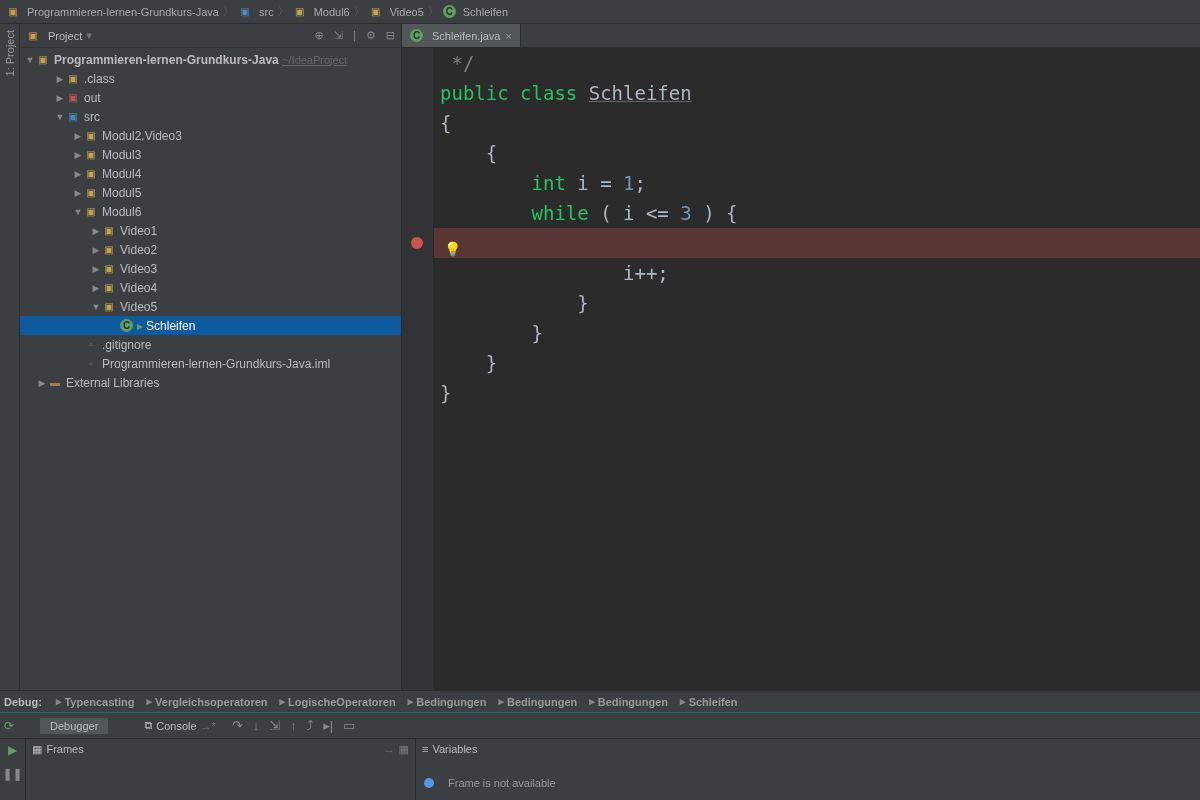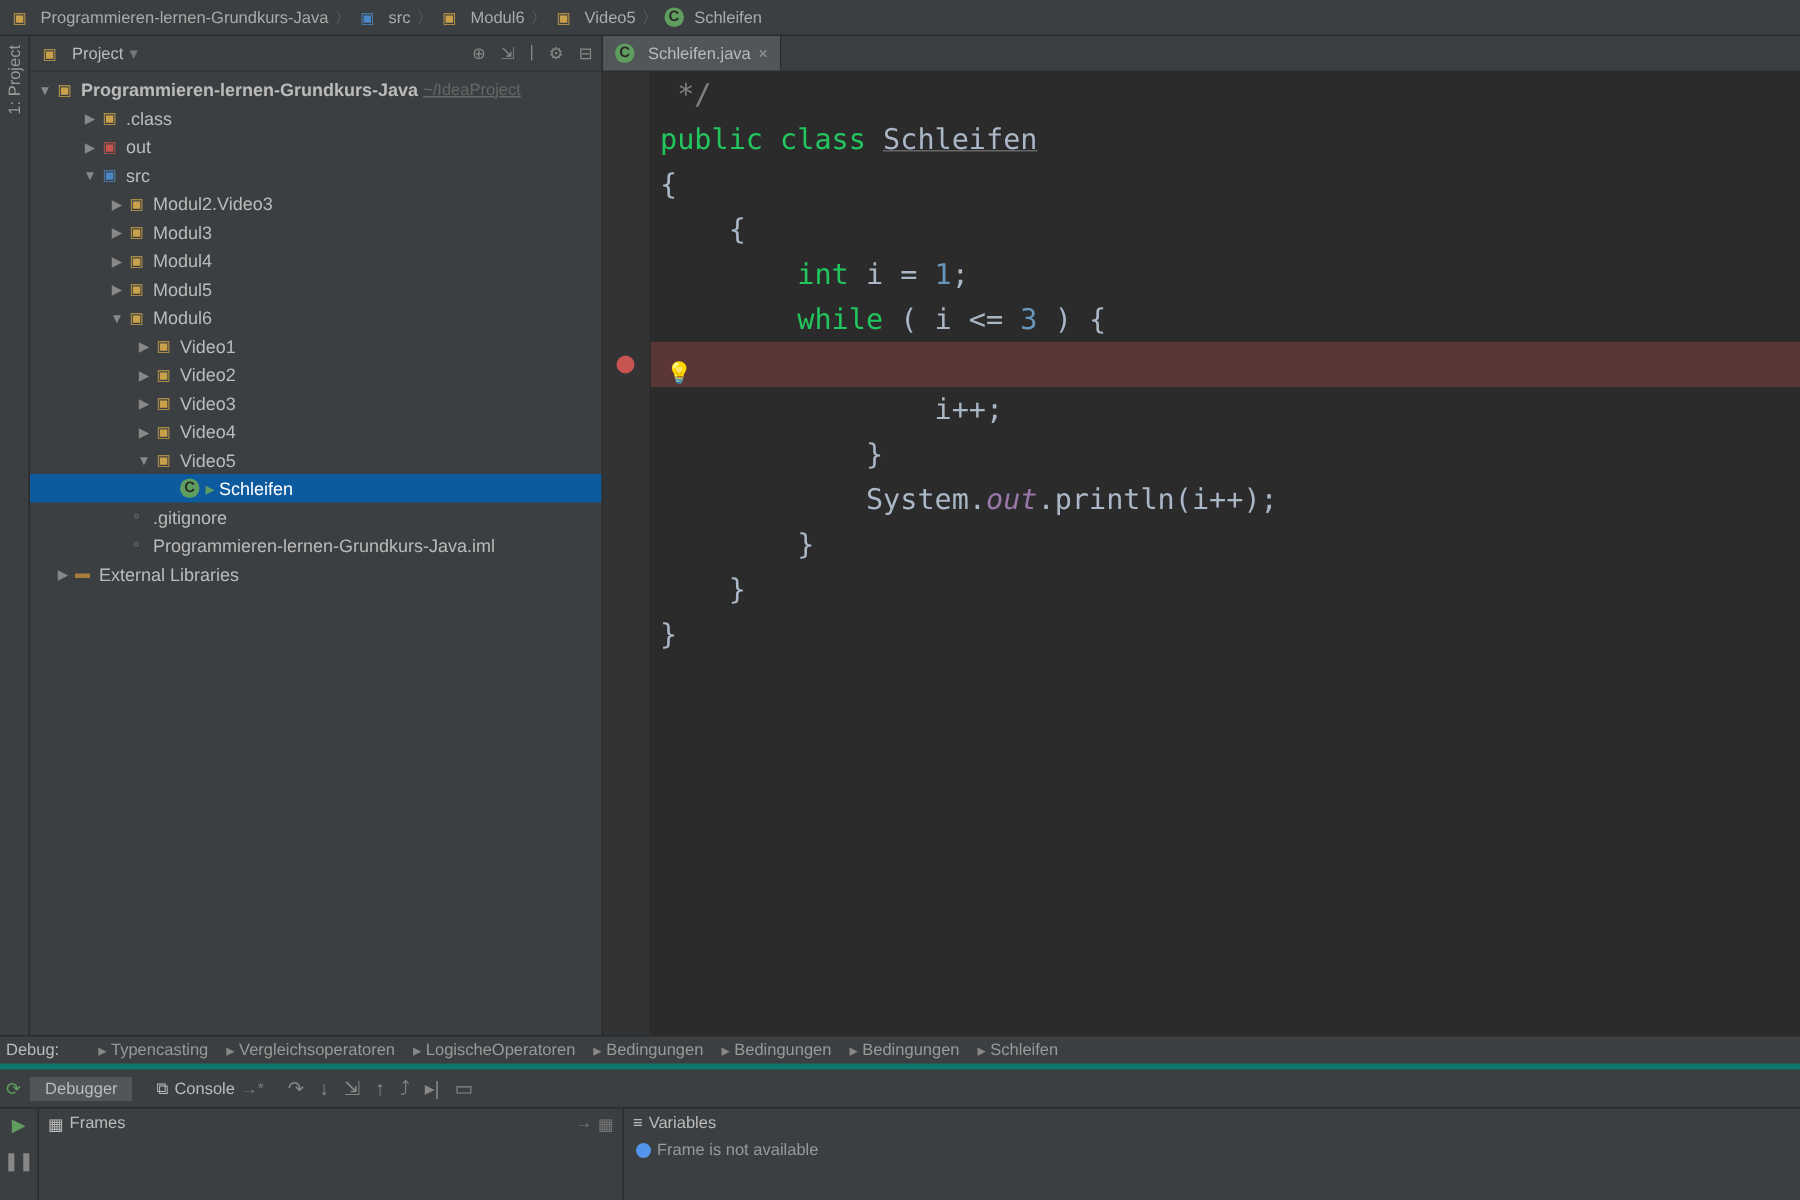--- a/index.html
+++ b/index.html
@@ -156,38 +156,40 @@
   border-top: 1px solid #2b2b2b;
   display: flex;
   flex-direction: column;
 }
 .run-configs {
   height: 22px;
   display: flex;
   align-items: center;
   font-size: 11px;
   padding: 0 4px;
-  gap: 20px;
-  border-bottom: 4px solid #0f766e;
+  gap: 8px;
+  border-bottom: 1px solid #0f766e;
+  font-weight: bold;
 }
 .rc-item { display: flex; align-items: center; gap: 3px; padding: 0 6px; color: #999; }
 .debugger-row {
   height: 26px;
   display: flex;
   align-items: center;
   padding: 0 4px;
   gap: 6px;
   border-bottom: 1px solid #2b2b2b;
 }
 .dtab {
   padding: 2px 10px;
   font-size: 11px;
   display: flex;
   align-items: center;
   gap: 4px;
+  margin-left: 20px;
 }
 .dtab.active { background: #515658; }
 .dicons { display: flex; gap: 10px; color: #888; font-size: 13px; }
 .debug-body { flex: 1; display: flex; }
 .debug-left-ctrl {
   width: 26px;
   border-right: 1px solid #2b2b2b;
   display: flex;
   flex-direction: column;
   align-items: center;
@@ -208,22 +210,23 @@
   padding: 0 6px;
   font-size: 11px;
   gap: 4px;
 }
 .vars-pane { flex: 1; }
 .info-msg {
   padding: 2px 8px;
   font-size: 11px;
   color: #999;
   display: flex;
-  gap: 4px;
-  align-items: center;
+  gap: 14px;
+  align-items: center;
+  margin-top: 16px;
 }
 .info-dot { width: 10px; height: 10px; background: #5394ec; border-radius: 5px; }
 .dim { color: #777; }
 .muted-path { color: #666; font-size: 11px; text-decoration: underline; }
 </style>
 </head>
 <body>
 
 <div class="breadcrumb">
   <span class="bc-item">
@@ -385,21 +388,20 @@
         <span class="bulb">💡</span>
         <div class="codeline c"><span> */</span></div>
         <div class="codeline"><span class="k">public class </span><span class="w u">Schleifen</span></div>
         <div class="codeline w"><span>{</span></div>
         <div class="codeline w"><span>    {</span></div>
         <div class="codeline"><span class="k">        int </span><span class="w">i = </span><span class="n">1</span><span class="w">;</span></div>
         <div class="codeline" style="position:relative;z-index:1"><span class="k">        while </span><span class="w">( i &lt;= </span><span class="n">3</span><span class="w"> ) {</span></div>
         <div class="codeline"><span class="k">            if </span><span class="w">(i &lt;= </span><span class="n">1</span><span class="w">) {</span></div>
         <div class="codeline w"><span>                i++;</span></div>
         <div class="codeline w"><span>            }</span></div>
-        <div class="codeline"><span class="w">            System.</span><span class="s">out</span><span class="w">.println(i++);</span></div>
         <div class="codeline w"><span>        }</span></div>
         <div class="codeline w"><span>    }</span></div>
         <div class="codeline w"><span>}</span></div>
       </div>
     </div>
   </div>
 </div>
 
 <div class="bottom">
   <div class="run-configs">

